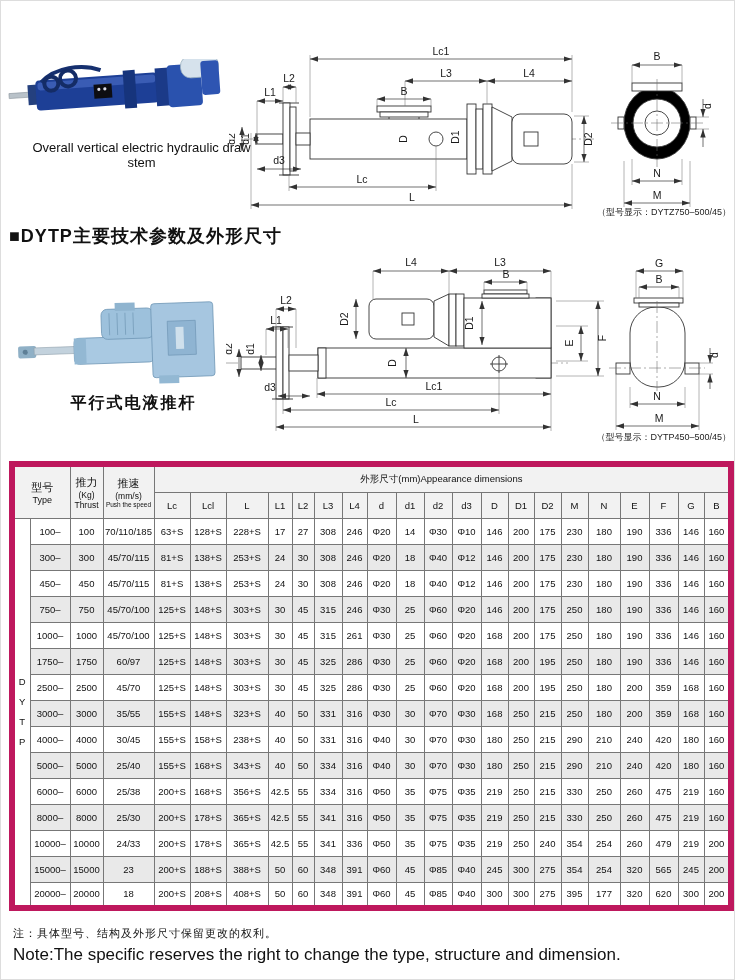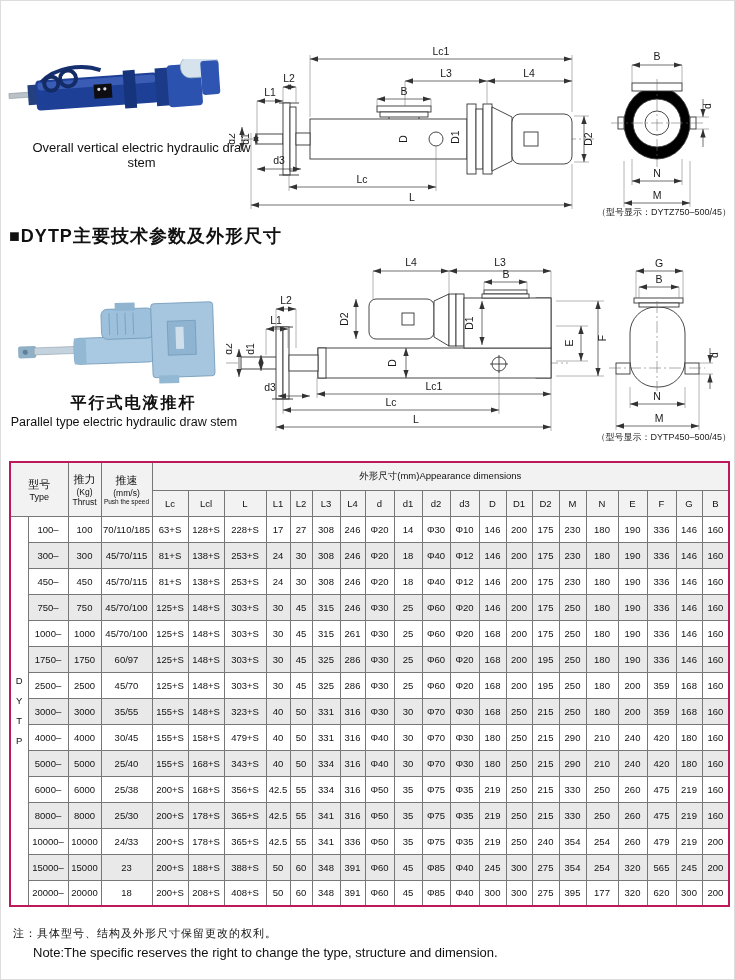--- a/index.html
+++ b/index.html
@@ -21,38 +21,38 @@
   .cap-zh{font-weight:bold;font-size:16px;text-align:center;letter-spacing:2px;}
   .cap-en{font-size:13px;text-align:center;font-family:Liberation Sans, sans-serif;padding-left:28px;}
   .cap-en2{font-size:12.5px;text-align:center;}
   .modelnote{font-size:9px;color:#222;text-align:right;}
   .heading{display:flex;align-items:baseline;gap:16px;}
   .heading .zh{font-size:18px;font-weight:bold;letter-spacing:1px;}
   .heading .en{font-size:11.5px;font-weight:bold;margin-left:8px;}
 
   
   table.spec{position:absolute;left:8px;top:460px;width:719px;border-collapse:collapse;
-             table-layout:fixed;border:2px solid #be185d;}
+             table-layout:fixed;border:6px solid #be185d;}
   table.spec th,table.spec td{border:1px solid #777;text-align:center;vertical-align:middle;
              padding:0;font-size:9.5px;overflow:hidden;font-weight:normal;color:#111;}
   table.spec thead th{background:#f2f2f2;}
   table.spec thead tr:first-child{height:28px;}
   table.spec thead tr:last-child{height:26px;}
   table.spec tbody tr{height:26px;}
   table.spec tbody tr:nth-child(even) td{background:#e9e9e9;}
   td.series{background:#fff !important;white-space:pre-line;line-height:2.1;font-size:10px;}
   .hzh{font-size:11px;}
   .hsub{font-size:9px;}
   .hsub2{font-size:8.5px;}
   .hsub3{font-size:6.5px;}
   .hgroup{font-size:10.5px;}
   .dimh{font-size:10px;}
 
   .note-zh{font-size:11px;letter-spacing:1px;}
-  .note-en{font-size:13px;margin-left:20px;}
+  .note-en{font-size:17px;}
 </style>
 </head>
 <body>
 
 <div class="page">
 
   <svg width="0" height="0" style="position:absolute">
     <defs>
       <marker id="aE" markerWidth="10" markerHeight="8" refX="8.5" refY="3" orient="auto" markerUnits="userSpaceOnUse">
         <path d="M0,0.3 L8.5,3 L0,5.7 Z" fill="#333"></path>
@@ -209,21 +209,20 @@
       <line x1="110" y1="12" x2="110" y2="34" stroke="#7da3c0"></line>
         <line x1="118" y1="12" x2="118" y2="34" stroke="#7da3c0"></line>
       <rect x="100" y="2" width="20" height="8" fill="#8fb4cf"></rect>
       <rect x="136" y="4" width="62" height="74" rx="3" fill="#a6c6e0" stroke="#6f96b5" stroke-width="0.8"></rect>
       <rect x="152" y="22" width="28" height="34" fill="#8fb4d2" stroke="#6f96b5" stroke-width="0.7"></rect>
       <rect x="160" y="28" width="8" height="22" fill="#cfe0ec"></rect>
       <rect x="142" y="76" width="20" height="8" fill="#93b8d3"></rect>
     </g>
   </svg>
   <div class="abs cap-zh" style="left:30px;top:392px;width:205px">平行式电液推杆</div>
-  <div class="abs cap-en2" style="left:8px;top:414px;width:230px">Parallel type electric hydraulic draw stem</div>
 
   <svg class="abs" style="left:225px;top:248px" width="395" height="202" viewBox="0 0 395 202">
     <g class="ln">
       <line class="cl" x1="0" y1="114" x2="342" y2="114"></line>
       <rect x="310" y="49" width="15" height="80"></rect>
       <rect x="92" y="99" width="233" height="30"></rect>
       <rect x="92" y="99" width="8" height="30"></rect>
       <rect x="15" y="108" width="48" height="12"></rect>
       <line x1="46" y1="78" x2="67" y2="78"></line>
       <rect x="50" y="78" width="7" height="72"></rect>
@@ -612,21 +611,21 @@
           <td>359</td>
           <td>168</td>
           <td>160</td>
         </tr>
         <tr>
           <td>4000–</td>
           <td>4000</td>
           <td>30/45</td>
           <td>155+S</td>
           <td>158+S</td>
-          <td>479+S</td>
+          <td>238+S</td>
           <td>40</td>
           <td>50</td>
           <td>331</td>
           <td>316</td>
           <td>Φ40</td>
           <td>30</td>
           <td>Φ70</td>
           <td>Φ30</td>
           <td>180</td>
           <td>250</td>

